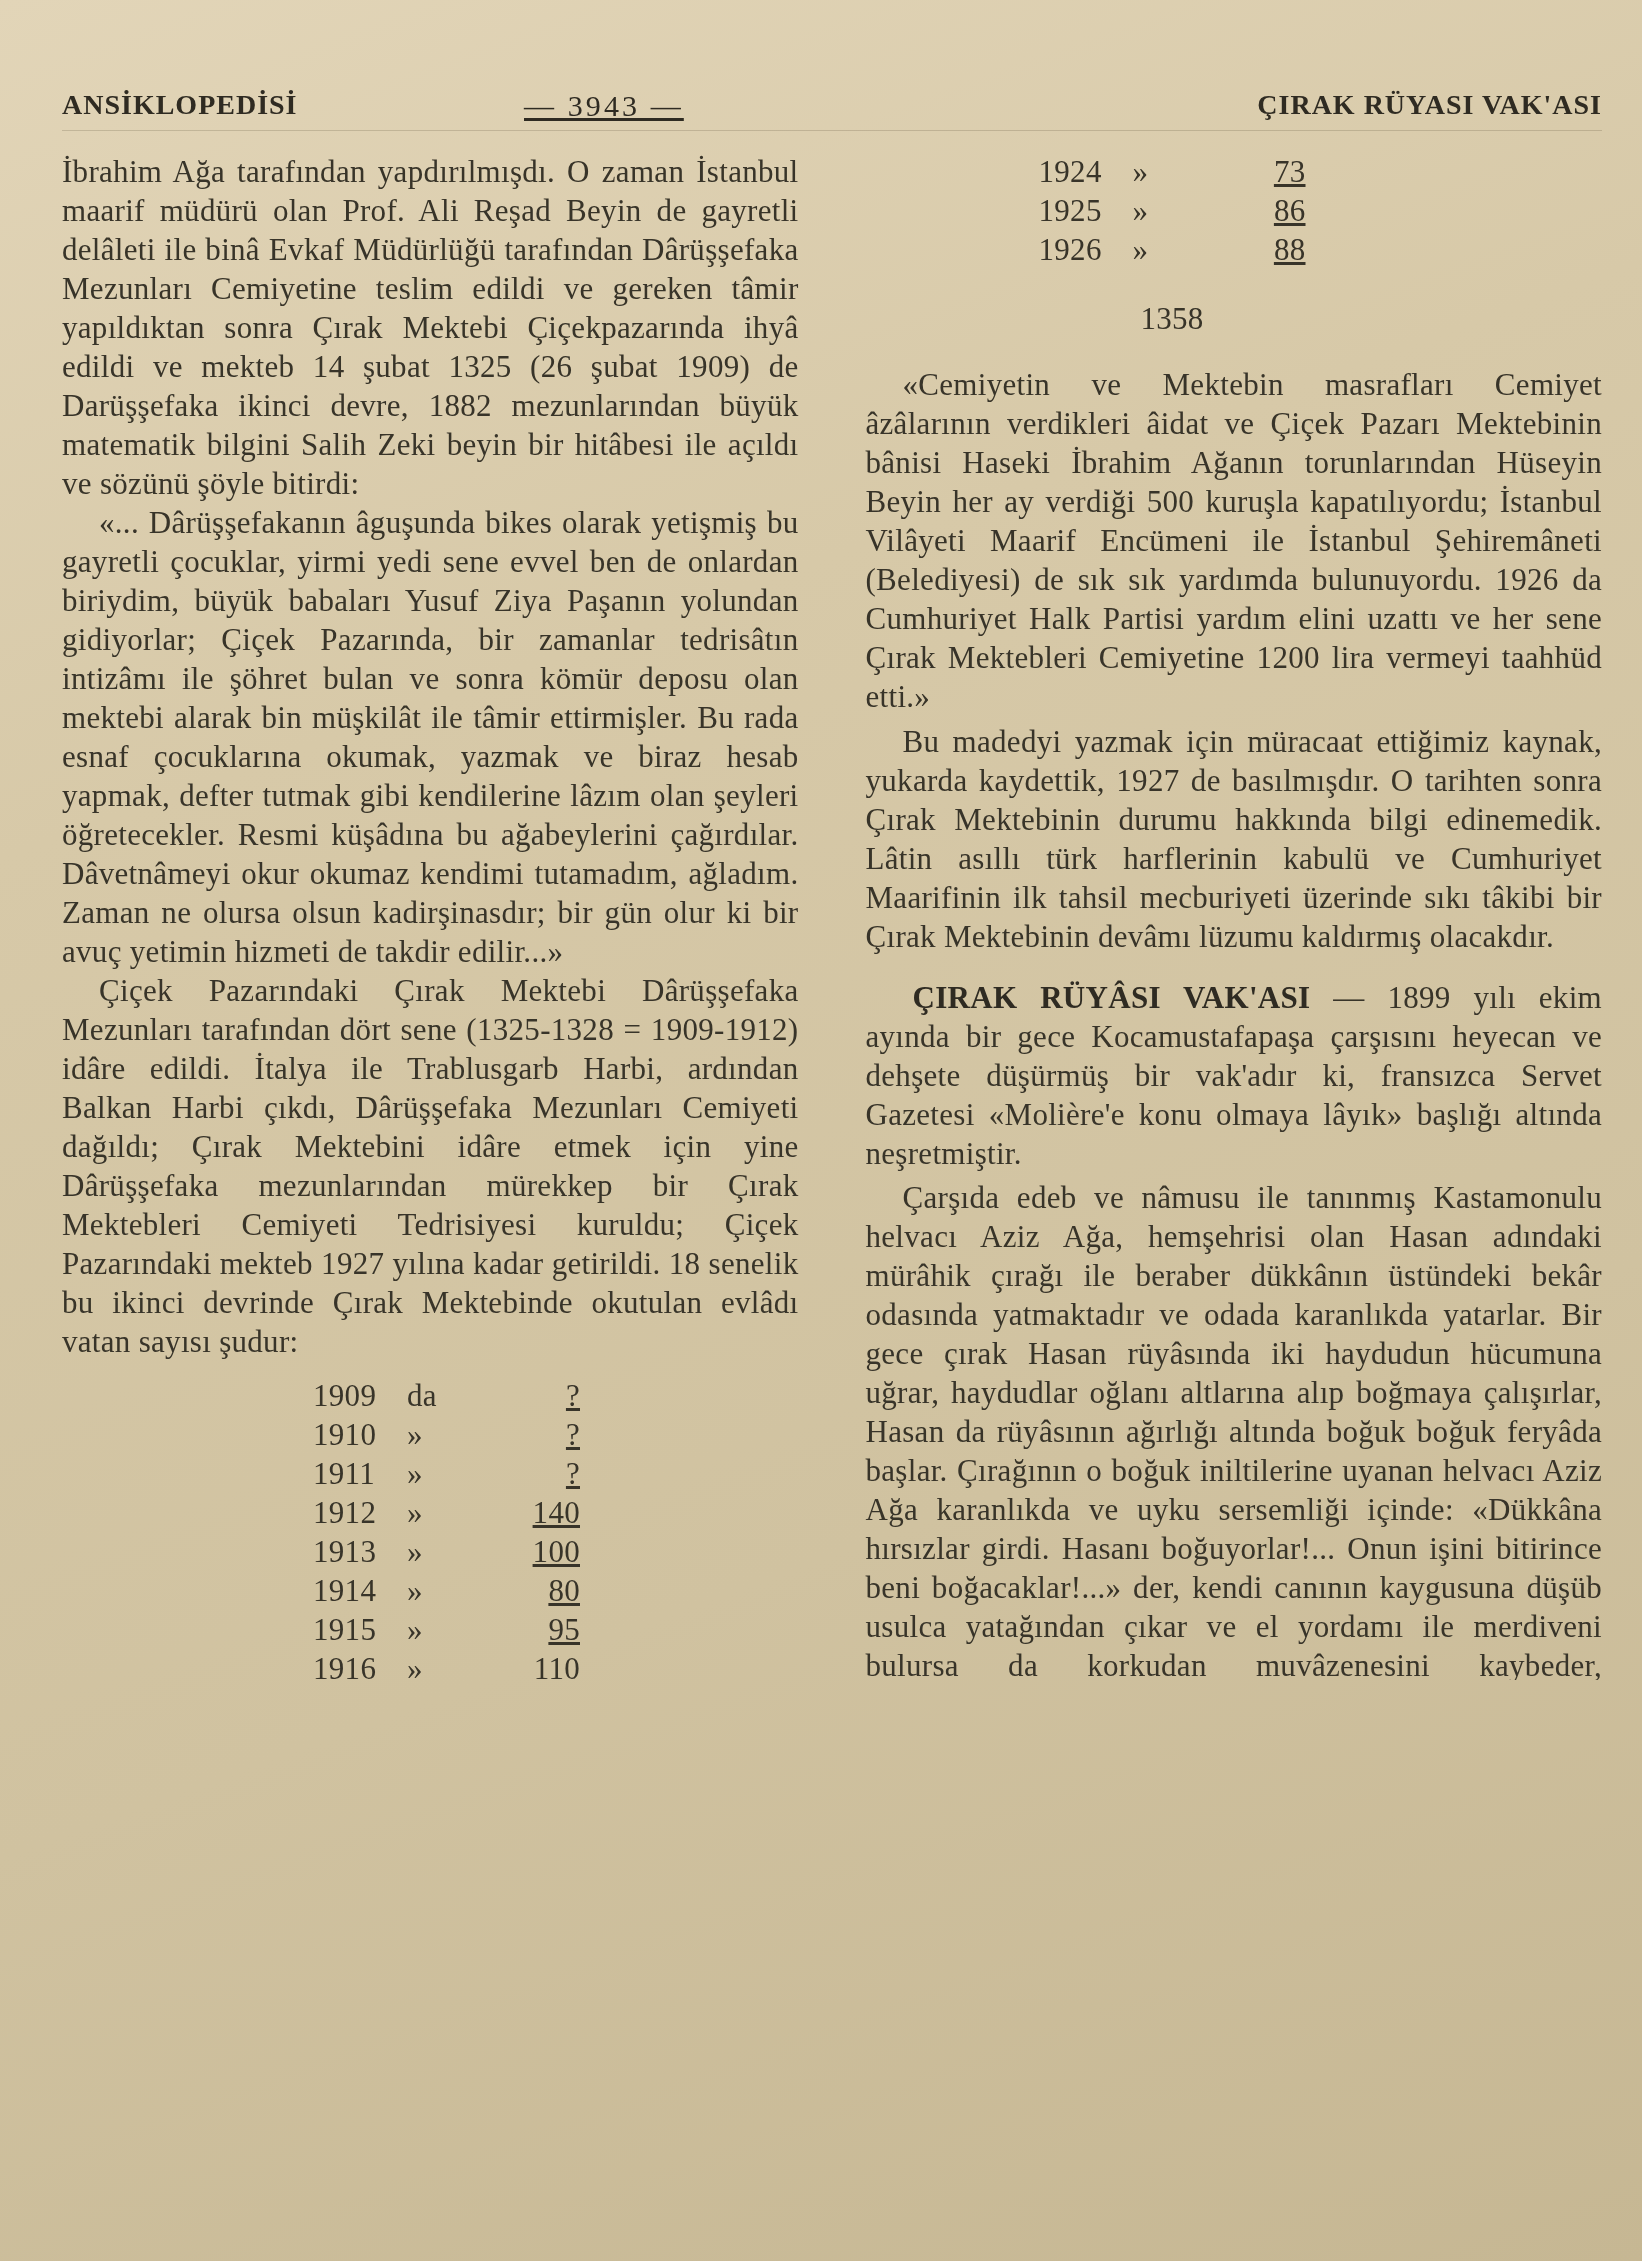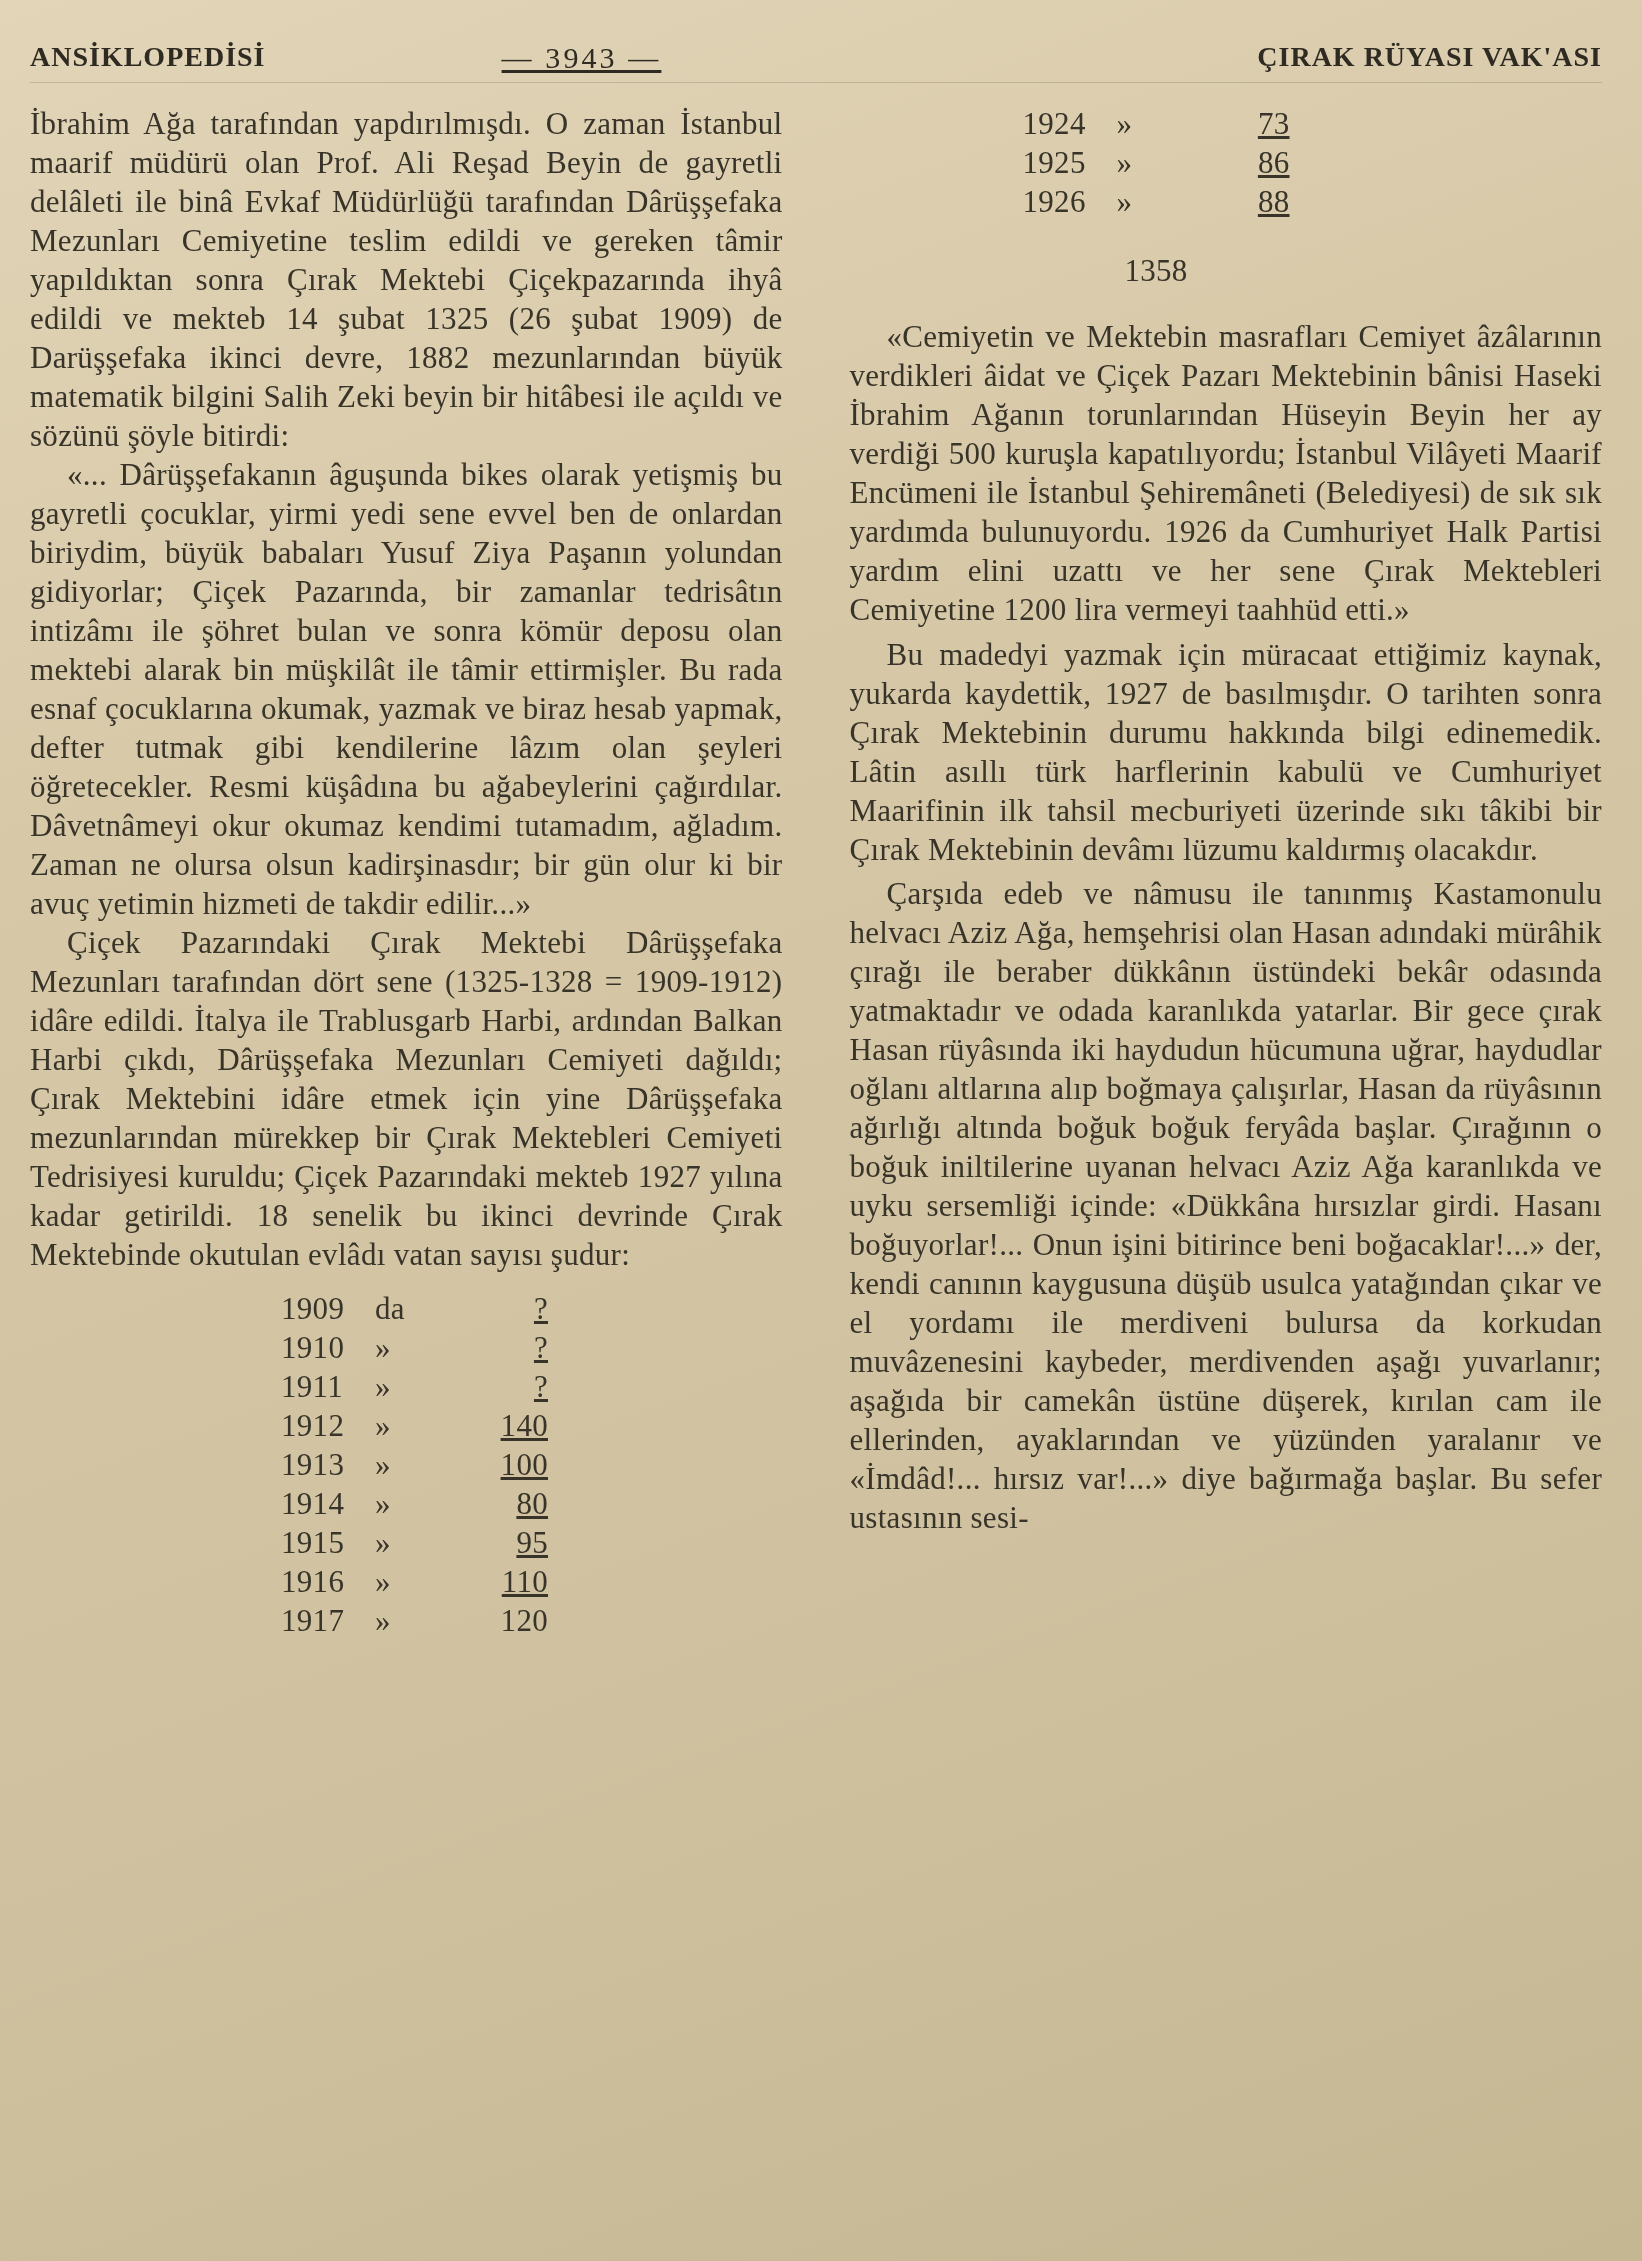--- a/index.html
+++ b/index.html
@@ -11,22 +11,23 @@
     height: 2261px;
     background: linear-gradient(160deg, #e2d5b8 0%, #d7c9a8 30%, #d0c2a0 65%, #c6b793 100%);
     font-family: "Liberation Serif", "DejaVu Serif", serif;
     color: #383429;
     overflow: hidden;
   }
   .page {
     box-sizing: border-box;
     width: 1643px;
     height: 1632px;
-    padding: 41px 41px 26px 30px;
+    padding: 41px 41px 26px 62px;
     overflow: hidden;
+    margin-top: 48px;
   }
   .page-header {
     position: relative;
     display: flex;
     justify-content: space-between;
     align-items: baseline;
     font-weight: bold;
     font-size: 28px;
     letter-spacing: 1px;
     color: #2f2b22;
@@ -219,19 +220,20 @@
           <span class="yt-sep">»</span>
           <span class="yt-val">88</span>
         </div>
       </div>
 
       <div class="year-total">1358</div>
 
       <p class="para">«Cemiyetin ve Mektebin masrafları Cemiyet âzâlarının verdikleri âidat ve Çiçek Pazarı Mektebinin bânisi Haseki İbrahim Ağanın torunlarından Hüseyin Beyin her ay verdiği 500 kuruşla kapatılıyordu; İstanbul Vilâyeti Maarif Encümeni ile İstanbul Şehiremâneti (Belediyesi) de sık sık yardımda bulunuyordu. 1926 da Cumhuriyet Halk Partisi yardım elini uzattı ve her sene Çırak Mektebleri Cemiyetine 1200 lira vermeyi taahhüd etti.»</p>
       <p class="para">Bu madedyi yazmak için müracaat ettiğimiz kaynak, yukarda kaydettik, 1927 de basılmışdır. O tarihten sonra Çırak Mektebinin durumu hakkında bilgi edinemedik. Lâtin asıllı türk harflerinin kabulü ve Cumhuriyet Maarifinin ilk tahsil mecburiyeti üzerinde sıkı tâkibi bir Çırak Mektebinin devâmı lüzumu kaldırmış olacakdır.</p>
 
+      <p class="para entry-para"><span class="entry-head">ÇIRAK RÜYÂSI VAK'ASI</span> <span>— 1899 yılı ekim ayında bir gece Kocamustafapaşa çarşısını heyecan ve dehşete düşürmüş bir vak'adır ki, fransızca Servet Gazetesi «Molière'e konu olmaya lâyık» başlığı altında neşretmiştir.</span></p>
 
       <p class="para">Çarşıda edeb ve nâmusu ile tanınmış Kastamonulu helvacı Aziz Ağa, hemşehrisi olan Hasan adındaki mürâhik çırağı ile beraber dükkânın üstündeki bekâr odasında yatmaktadır ve odada karanlıkda yatarlar. Bir gece çırak Hasan rüyâsında iki haydudun hücumuna uğrar, haydudlar oğlanı altlarına alıp boğmaya çalışırlar, Hasan da rüyâsının ağırlığı altında boğuk boğuk feryâda başlar. Çırağının o boğuk iniltilerine uyanan helvacı Aziz Ağa karanlıkda ve uyku sersemliği içinde: «Dükkâna hırsızlar girdi. Hasanı boğuyorlar!... Onun işini bitirince beni boğacaklar!...» der, kendi canının kaygusuna düşüb usulca yatağından çıkar ve el yordamı ile merdiveni bulursa da korkudan muvâzenesini kaybeder, merdivenden aşağı yuvarlanır; aşağıda bir camekân üstüne düşerek, kırılan cam ile ellerinden, ayaklarından ve yüzünden yaralanır ve «İmdâd!... hırsız var!...» diye bağırmağa başlar. Bu sefer ustasının sesi-</p>
     </section>
 
   </main>
 </div>
 
 
 </body></html>

